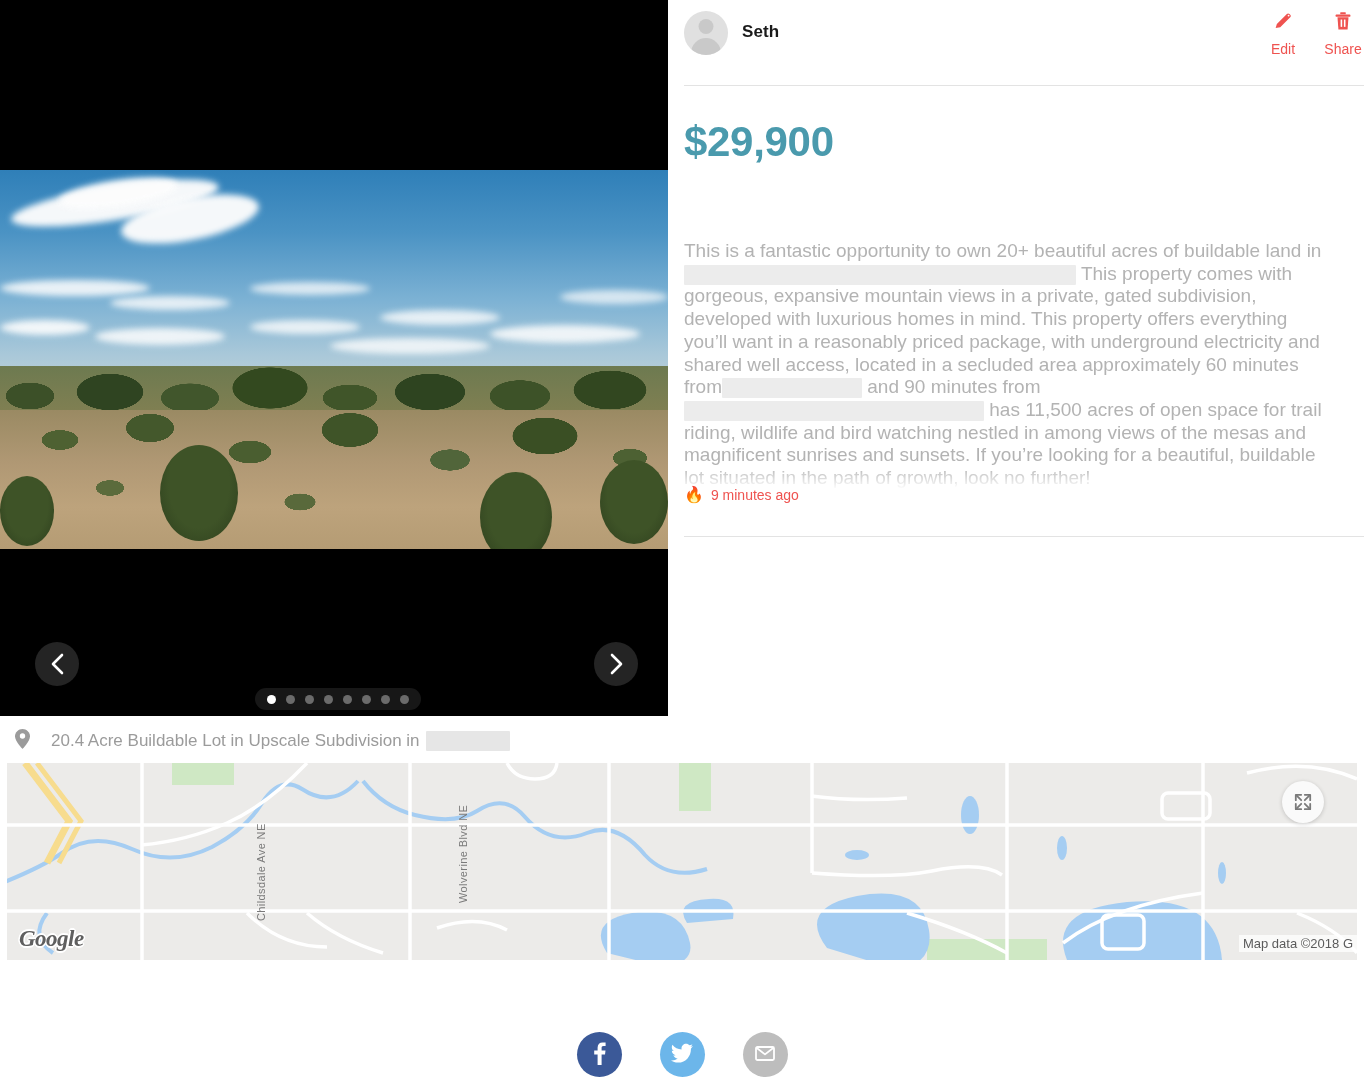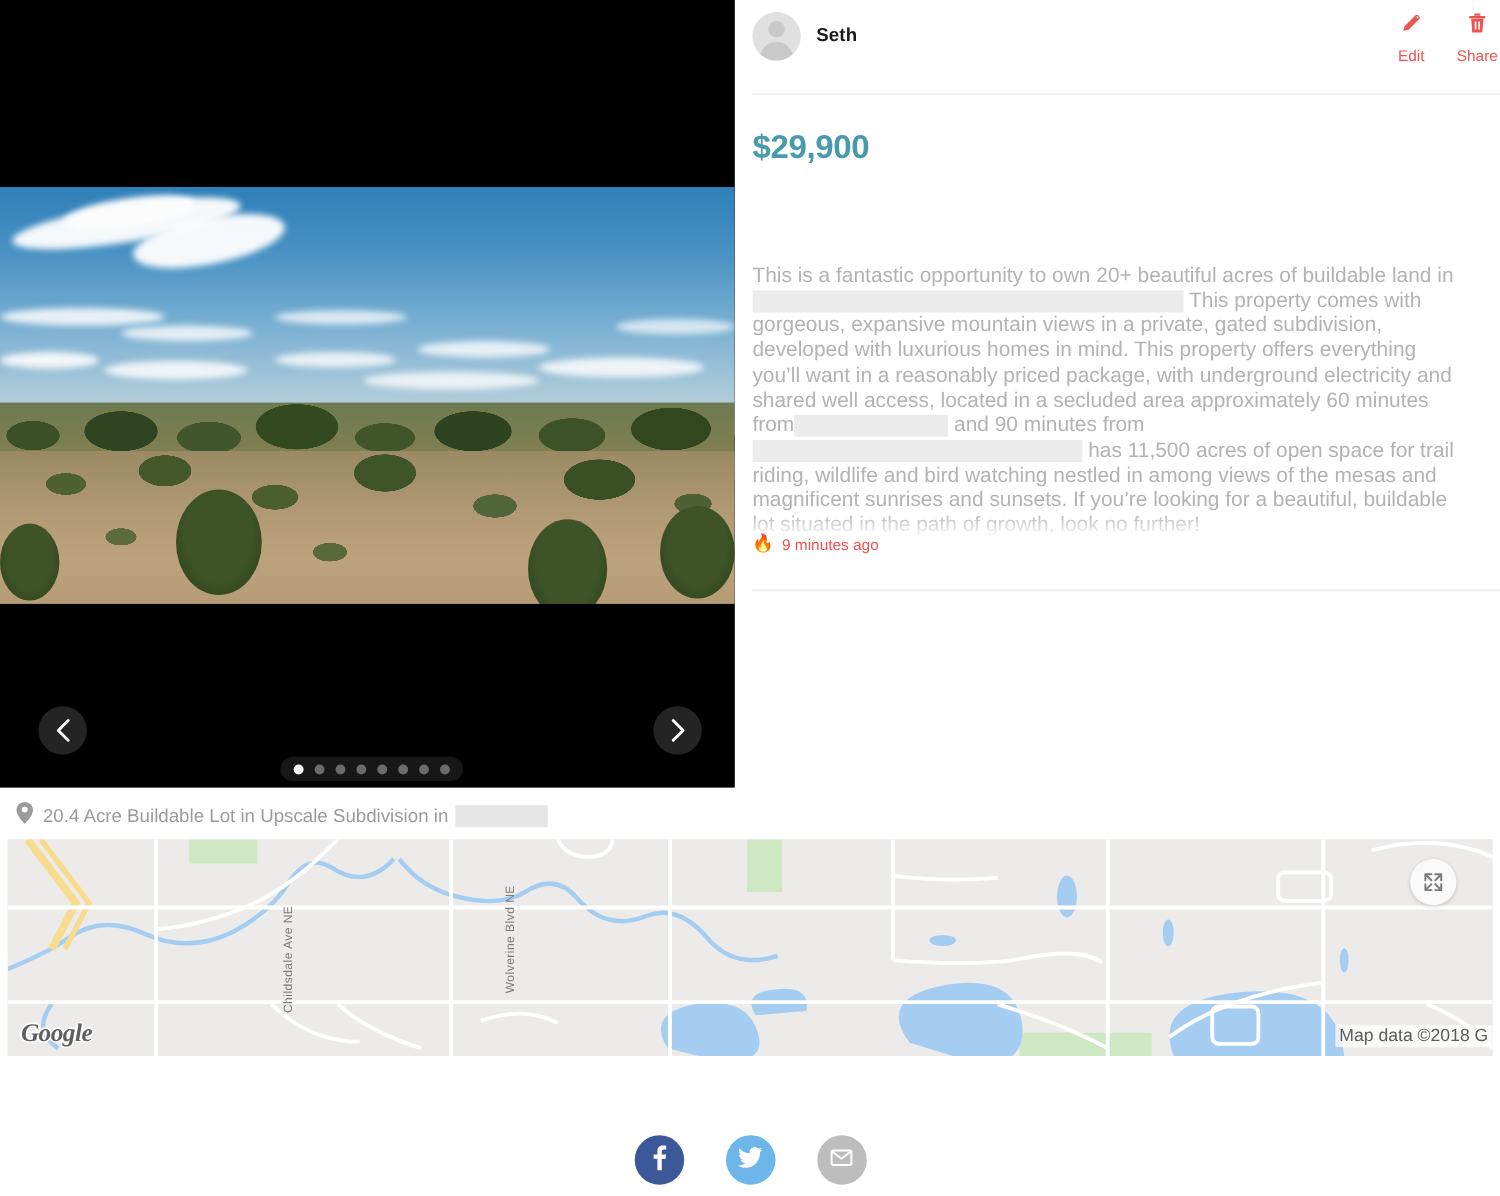--- a/index.html
+++ b/index.html
@@ -127,21 +127,21 @@
     position:absolute; right:0px; top:10px; display:flex; gap:18px;
   }
   .action { display:flex; flex-direction:column; align-items:center; cursor:pointer; width:42px;}
   .action-label { font-size:14px; color:#ef5350; margin-top:5px; }
   .hr-top {
     position:absolute; left:0; top:85px; width:680px; height:1px; background:#e3e3e3;
   }
 
   .price {
     position:absolute; left:0; top:118px;
-    font-size:30px; font-weight:bold; color:#4a9aad; letter-spacing:-.3px;
+    font-size:42px; font-weight:bold; color:#4a9aad; letter-spacing:-.3px;
   }
   .listing-title {
     position:absolute; left:0; top:192px; width:650px;
     font-size:24px; font-weight:bold; color:#1f1f1f; letter-spacing:-.2px;
   }
 
   .desc-box {
     position:absolute; left:0; top:240px; width:660px; height:256px; overflow:hidden;
   }
   .desc-text {
@@ -163,21 +163,21 @@
     position:absolute; left:0; top:487px; display:flex; align-items:center; gap:7px;
   }
   .flame { font-size:16px; line-height:1; }
   .posted-text { font-size:14px; color:#ef5350; }
   .hr-bottom {
     position:absolute; left:0; top:536px; width:680px; height:1px; background:#e3e3e3;
   }
 
   
   .loc-row {
-    position:absolute; left:14px; top:728px; display:flex; align-items:center; gap:8px;
+    position:absolute; left:14px; top:728px; display:flex; align-items:center; gap:20px;
   }
   .loc-text { font-size:17px; color:#9b9b9b; display:flex; align-items:center; gap:6px;}
   .r4 { width:84px; height:20px; background:#e6e6e6; display:inline-block; border-radius:1px;}
 
   .map {
     position:absolute; left:7px; top:763px; width:1350px; height:197px;
     background:#ececeb; overflow:hidden;
   }
   .map svg { display:block; }
   .map-fs {
@@ -188,21 +188,21 @@
   .google-logo {
     position:absolute; left:12px; bottom:8px;
     font-family:"Liberation Serif", serif; font-size:23px; font-weight:bold;
     color:#5f5f5f; letter-spacing:-.5px;
     text-shadow: -1px -1px 0 #fff, 1px -1px 0 #fff, -1px 1px 0 #fff, 1px 1px 0 #fff,
                   0 -1.6px 0 #fff, 0 1.6px 0 #fff, -1.6px 0 0 #fff, 1.6px 0 0 #fff;
     font-style: italic;
   }
   .map-attr {
     position:absolute; right:0px; bottom:8px;
-    font-size:16px; color:#5b5b5b; background:rgba(255,255,255,.72); padding:1px 4px;
+    font-size:13px; color:#5b5b5b; background:rgba(255,255,255,.72); padding:1px 4px;
     white-space:nowrap;
     text-align:right;
   }
 
   
   .share-text {
     position:absolute; left:0; top:985px; width:1364px; text-align:center;
     font-size:18px; color:#2b2b2b;
   }
   .share-icons {

